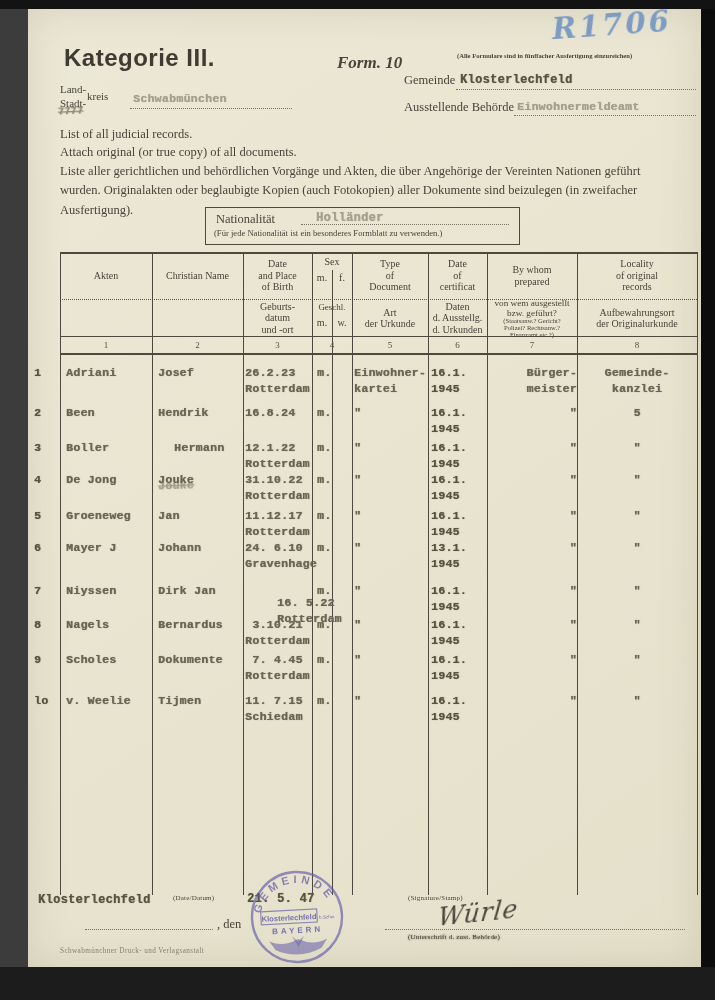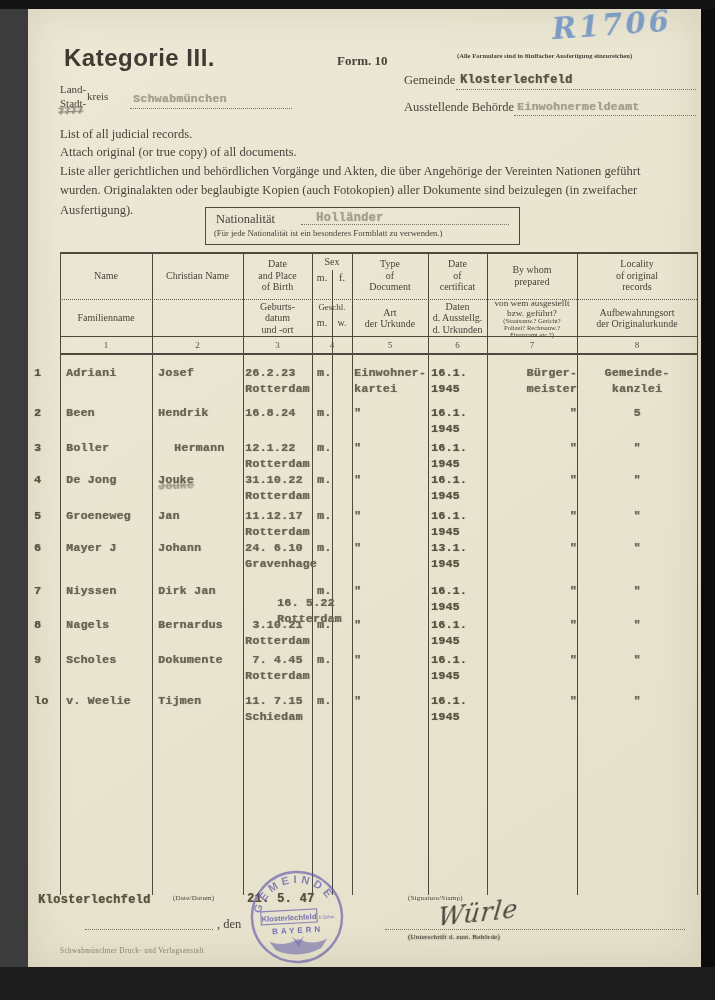--- a/index.html
+++ b/index.html
@@ -54,21 +54,21 @@
   <div class="abs" id="left-strip"></div>
   <div class="abs" id="right-strip"></div>
   <div class="abs" id="paper"></div>
   <div class="abs" id="top-bar"></div>
   <div class="abs" id="bottom-bar"></div>
 
   <div class="abs" id="handwritten-ref" style="left:552px;top:8px;">R1706</div>
 
   <div class="abs" style="left:64px;top:44px;font-size:24px;font-weight:700;color:#3f3a32;letter-spacing:.5px;font-family:'Liberation Sans','DejaVu Sans',sans-serif;">Kategorie III.</div>
 
-  <div class="abs print" style="left:337px;top:53px;font-size:13px;font-weight:700;">Form. 10</div>
+  <div class="abs print" style="left:337px;top:53px;font-size:17px;font-weight:700;font-style:italic;">Form. 10</div>
 
   <div class="abs" style="left:457px;top:52px;width:242px;font-size:6.6px;font-weight:700;color:#4a443c;font-family:'Liberation Serif',serif;">(Alle Formulare sind in fünffacher Ausfertigung einzureichen)</div>
 
   <div class="abs print" style="left:404px;top:73px;font-size:12.5px;">Gemeinde</div>
   <div class="abs typed t-dark" style="left:460px;top:73px;font-size:12px;">Klosterlechfeld</div>
   <div class="abs dotline" style="left:456px;top:88px;width:240px;"></div>
 
   <div class="abs print" style="left:60px;top:83px;font-size:11px;">Land-</div>
   <div class="abs print" style="left:87px;top:90px;font-size:11px;">kreis</div>
   <div class="abs print" style="left:60px;top:97px;font-size:11px;">Stadt-</div>
@@ -101,41 +101,40 @@
   <div class="abs vl" style="left:152px;top:252px;height:643px;"></div>
   <div class="abs vl" style="left:243px;top:252px;height:643px;"></div>
   <div class="abs vl" style="left:312px;top:252px;height:643px;"></div>
   <div class="abs vl" style="left:332px;top:270px;height:625px;"></div>
   <div class="abs vl" style="left:352px;top:252px;height:643px;"></div>
   <div class="abs vl" style="left:428px;top:252px;height:643px;"></div>
   <div class="abs vl" style="left:487px;top:252px;height:643px;"></div>
   <div class="abs vl" style="left:577px;top:252px;height:643px;"></div>
   <div class="abs vl" style="left:697px;top:252px;height:643px;"></div>
 
-  <div class="hcell pre" style="left:60px;top:253px;width:92px;height:45px;">Name</div>
+  <div class="hcell pre" style="left:60px;top:253px;width:92px;height:45px;">Akten</div>
   <div class="hcell pre" style="left:152px;top:253px;width:91px;height:45px;">Christian Name</div>
   <div class="hcell pre" style="left:243px;top:253px;width:69px;height:45px;">Date
 and Place
 of Birth</div>
   <div class="hcell" style="left:312px;top:253px;width:40px;height:18px;">Sex</div>
   <div class="hcell" style="left:312px;top:271px;width:20px;height:14px;">m.</div>
   <div class="hcell" style="left:332px;top:271px;width:20px;height:14px;">f.</div>
   <div class="hcell pre" style="left:352px;top:253px;width:76px;height:45px;">Type
 of
 Document</div>
   <div class="hcell pre" style="left:428px;top:253px;width:59px;height:45px;">Date
 of
 certificat</div>
   <div class="hcell pre" style="left:487px;top:253px;width:90px;height:45px;">By whom
 prepared</div>
   <div class="hcell pre" style="left:577px;top:253px;width:120px;height:45px;">Locality
 of original
 records</div>
 
-  <div class="hcell pre" style="left:60px;top:300px;width:92px;height:36px;">Familienname</div>
   <div class="hcell pre" style="left:243px;top:300px;width:69px;height:36px;">Geburts-
 datum
 und -ort</div>
   <div class="hcell" style="left:312px;top:300px;width:40px;height:16px;font-size:9px;">Geschl.</div>
   <div class="hcell" style="left:312px;top:316px;width:20px;height:14px;">m.</div>
   <div class="hcell" style="left:332px;top:316px;width:20px;height:14px;">w.</div>
   <div class="hcell pre" style="left:352px;top:300px;width:76px;height:36px;">Art
 der Urkunde</div>
   <div class="hcell pre" style="left:428px;top:300px;width:59px;height:36px;">Daten
 d. Ausstellg.

